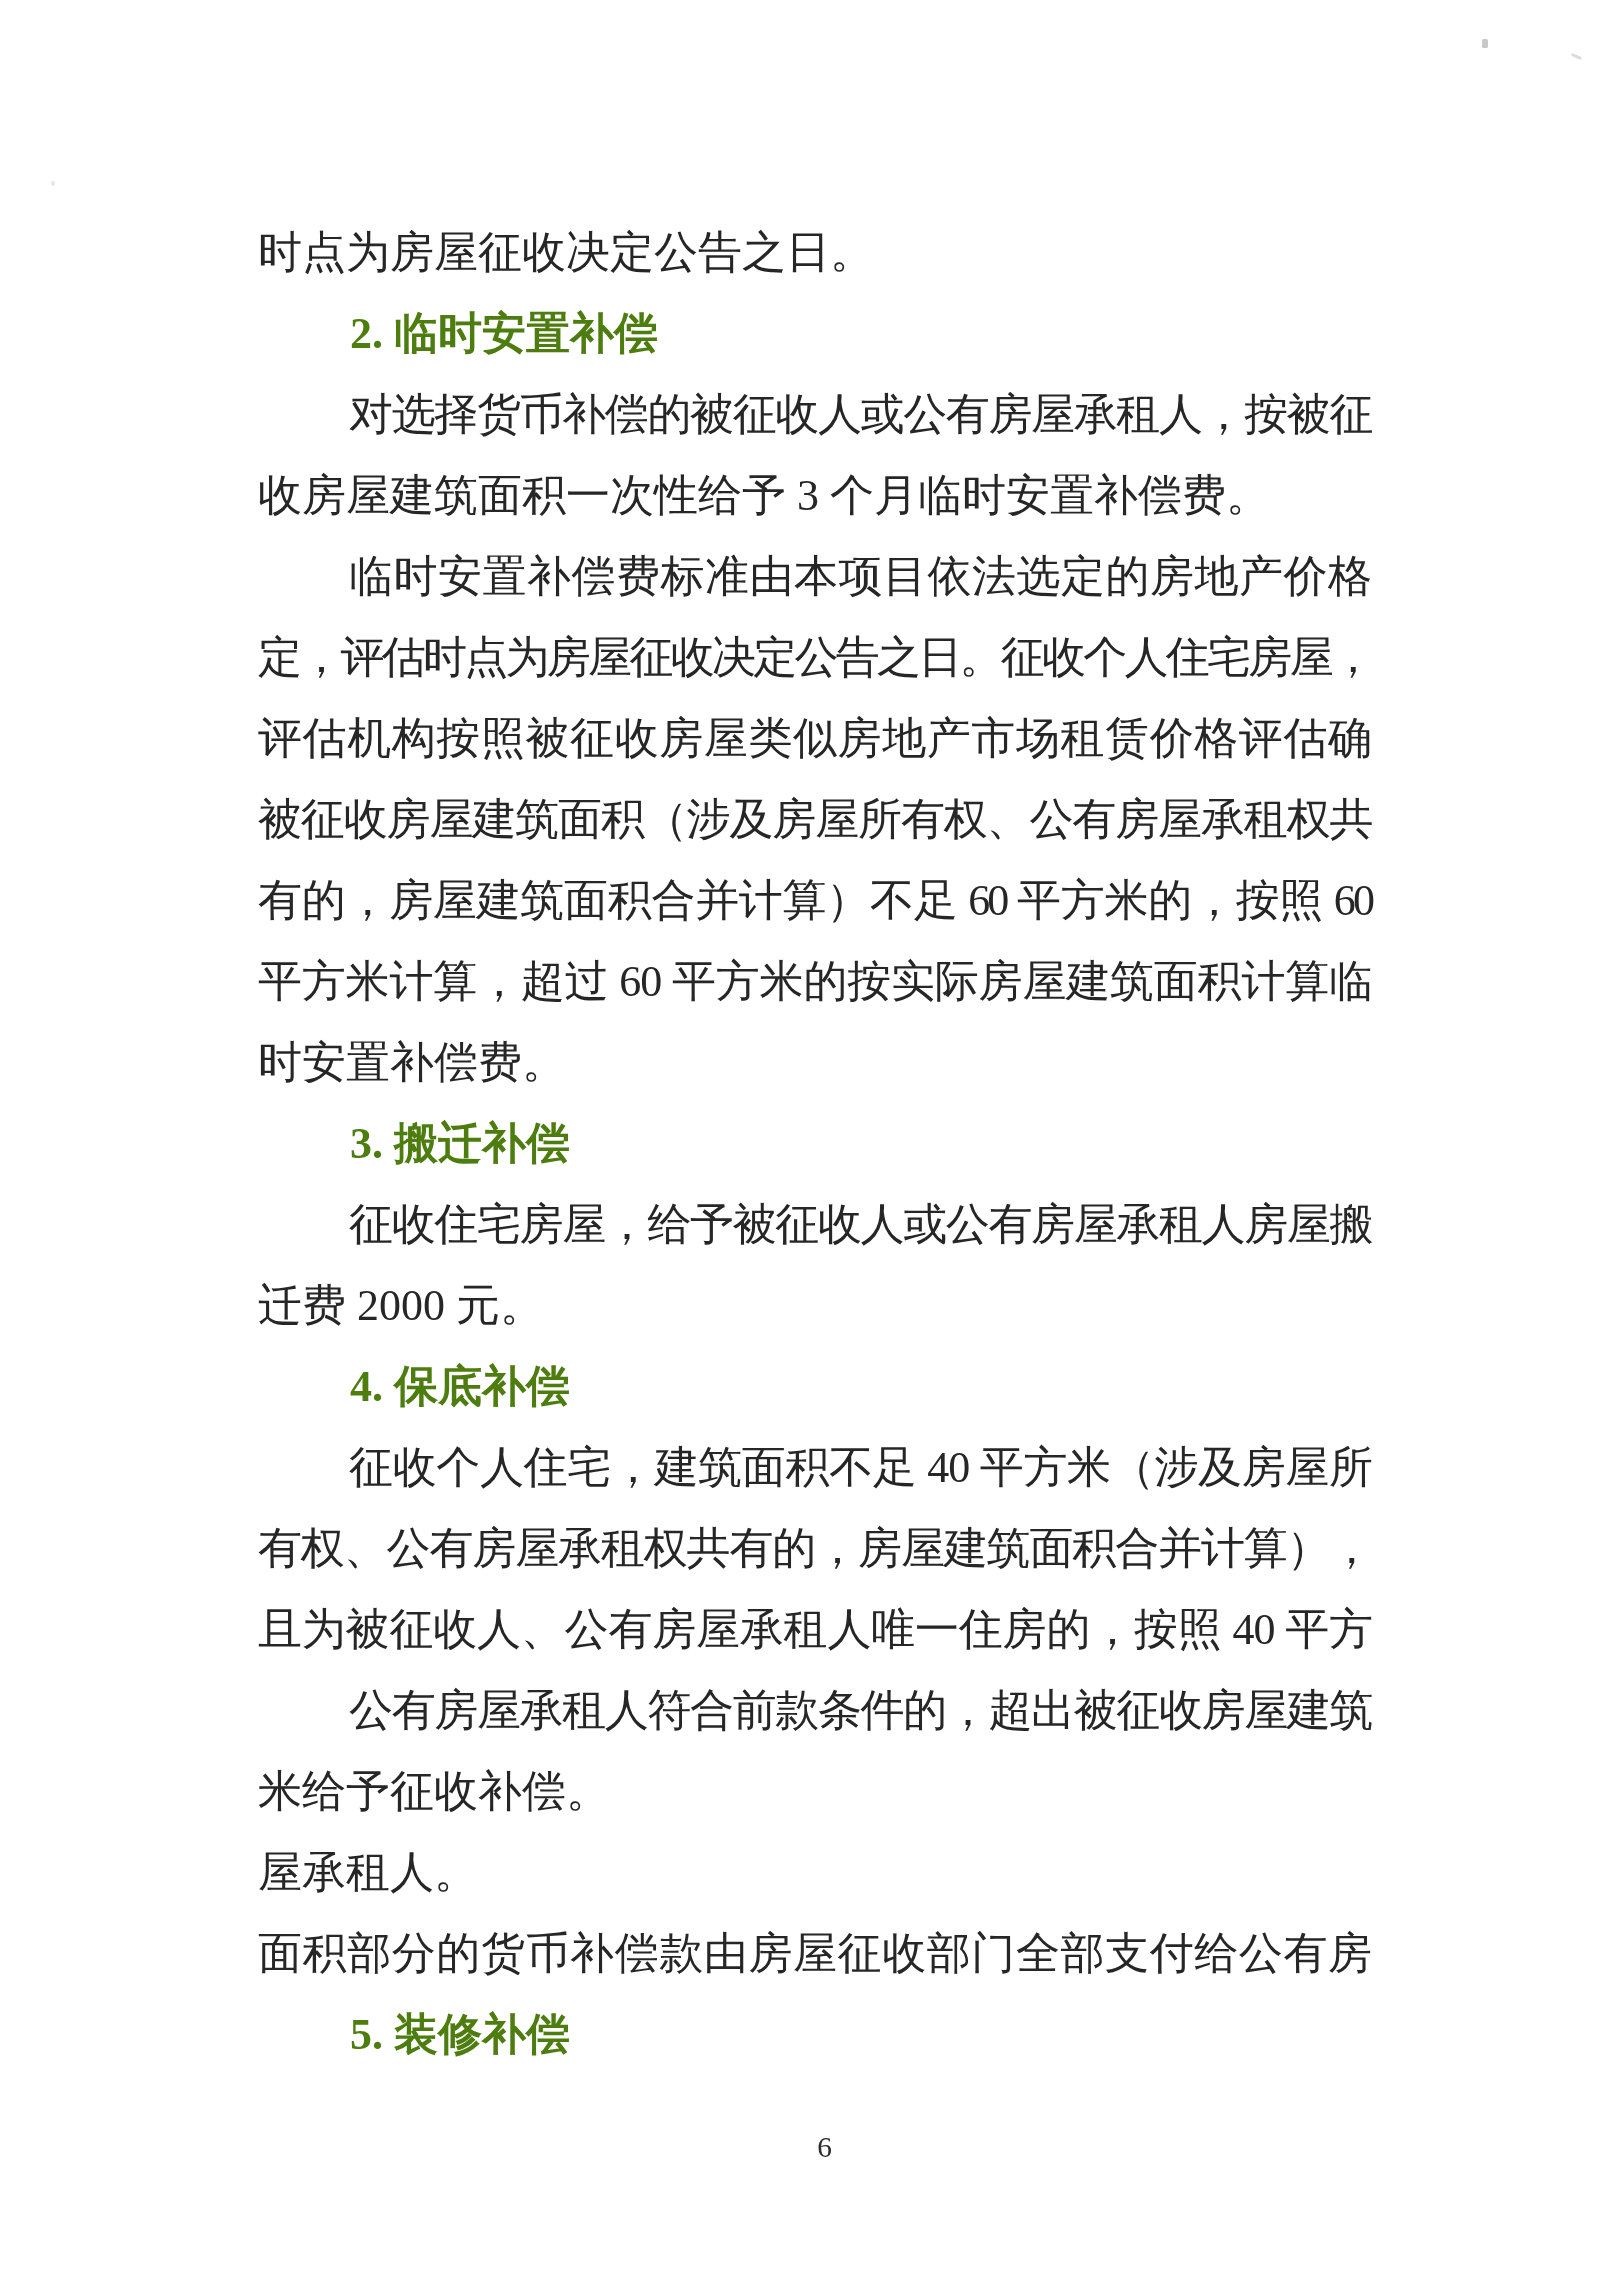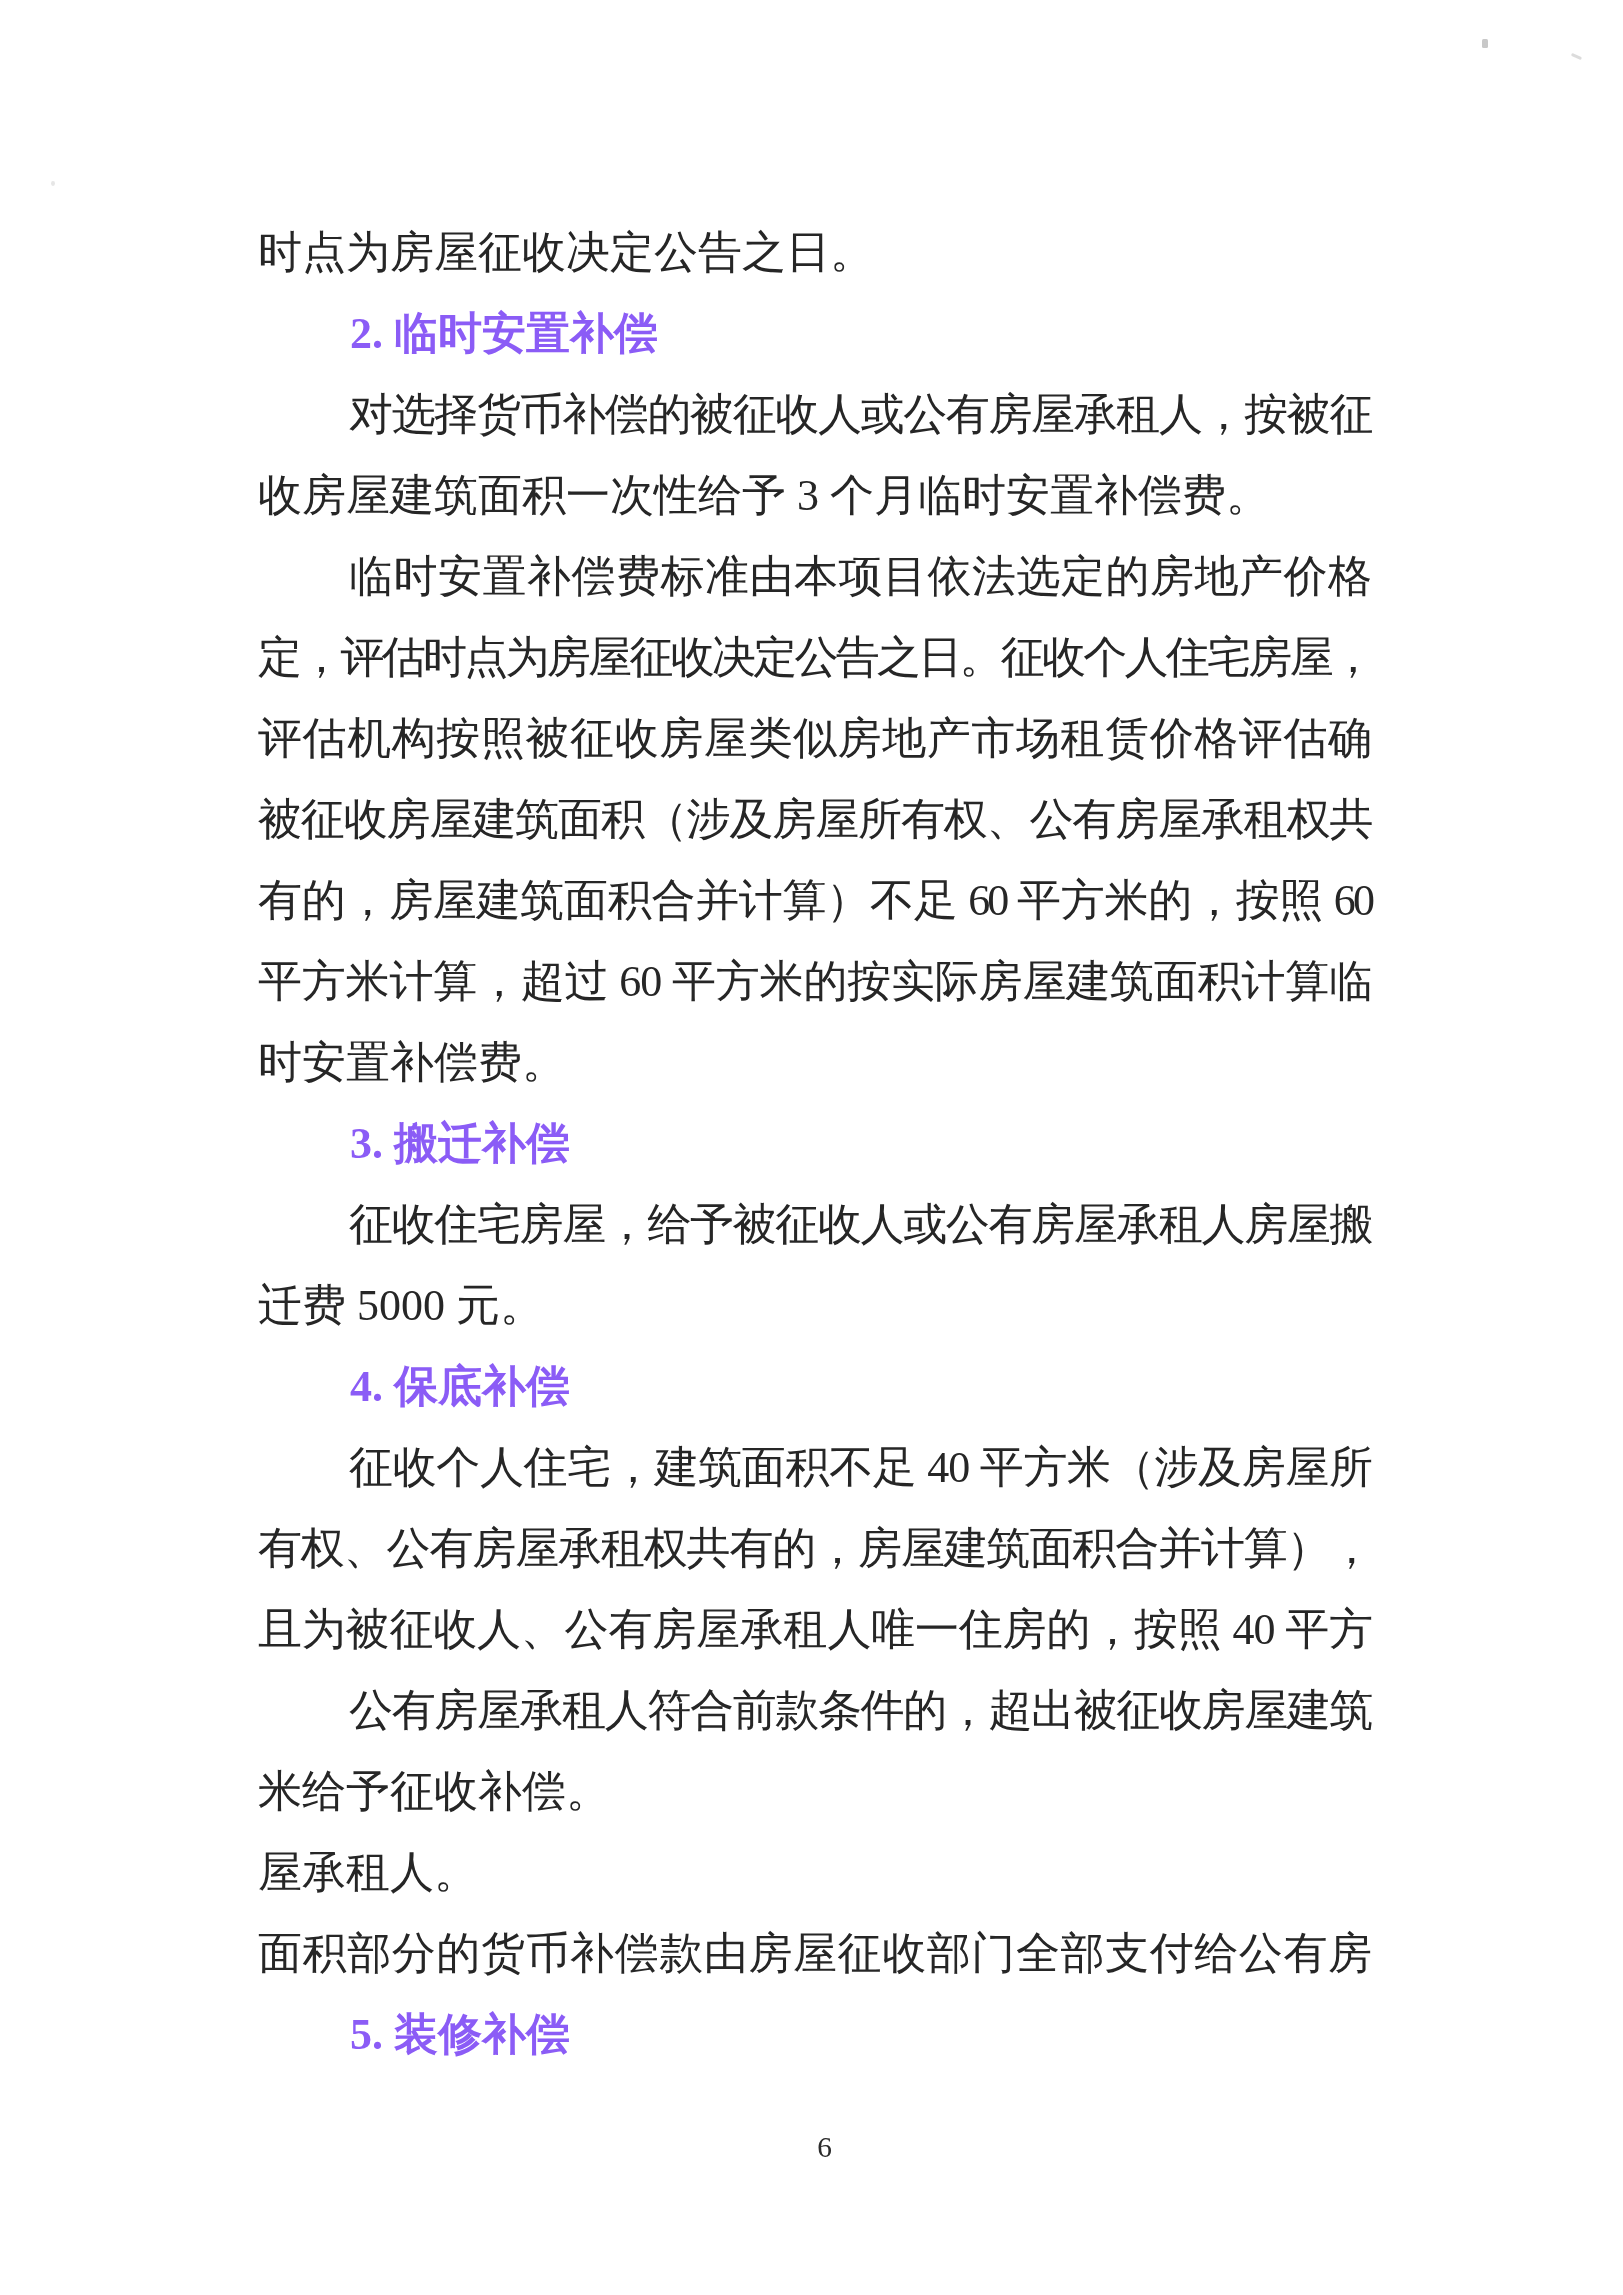--- a/index.html
+++ b/index.html
@@ -30,21 +30,21 @@
     text-align:left;
   }
   .justify{
     white-space:normal;
     text-align:justify;
     text-align-last:justify;
   }
   .indent{ text-indent:91px; }
   .heading{
     font-weight:bold;
-    color:#8b5cf6;
+    color:#4d7c0f;
     text-indent:92px;
   }
   .tight { letter-spacing:-2.9px; }
   .tight2{ letter-spacing:-1.5px; }
   .tight3{ letter-spacing:-1px; }
   .pageno{
     position:absolute;
     left:790px;top:2125px;
     width:69px;
     text-align:center;
@@ -70,21 +70,21 @@
     <div class="line">收房屋建筑面积一次性给予 3 个月临时安置补偿费。</div>
     <div class="line indent justify">临时安置补偿费标准由本项目依法选定的房地产价格</div>
     <div class="line justify tight">定，评估时点为房屋征收决定公告之日。征收个人住宅房屋，</div>
     <div class="line justify">评估机构按照被征收房屋类似房地产市场租赁价格评估确</div>
     <div class="line justify tight2">被征收房屋建筑面积（涉及房屋所有权、公有房屋承租权共</div>
     <div class="line justify tight">有的，房屋建筑面积合并计算）不足 60 平方米的，按照 60</div>
     <div class="line justify tight3">平方米计算，超过 60 平方米的按实际房屋建筑面积计算临</div>
     <div class="line">时安置补偿费。</div>
     <div class="line heading">3. 搬迁补偿</div>
     <div class="line indent justify tight2">征收住宅房屋，给予被征收人或公有房屋承租人房屋搬</div>
-    <div class="line">迁费 5000 元。</div>
+    <div class="line">迁费 2000 元。</div>
     <div class="line heading">4. 保底补偿</div>
     <div class="line indent justify tight3">征收个人住宅，建筑面积不足 40 平方米（涉及房屋所</div>
     <div class="line justify tight2">有权、公有房屋承租权共有的，房屋建筑面积合并计算），</div>
     <div class="line justify tight3">且为被征收人、公有房屋承租人唯一住房的，按照 40 平方</div>
     <div class="line indent justify tight2">公有房屋承租人符合前款条件的，超出被征收房屋建筑</div>
     <div class="line">米给予征收补偿。</div>
     <div class="line">屋承租人。</div>
     <div class="line justify">面积部分的货币补偿款由房屋征收部门全部支付给公有房</div>
     <div class="line heading">5. 装修补偿</div>
   </div>

